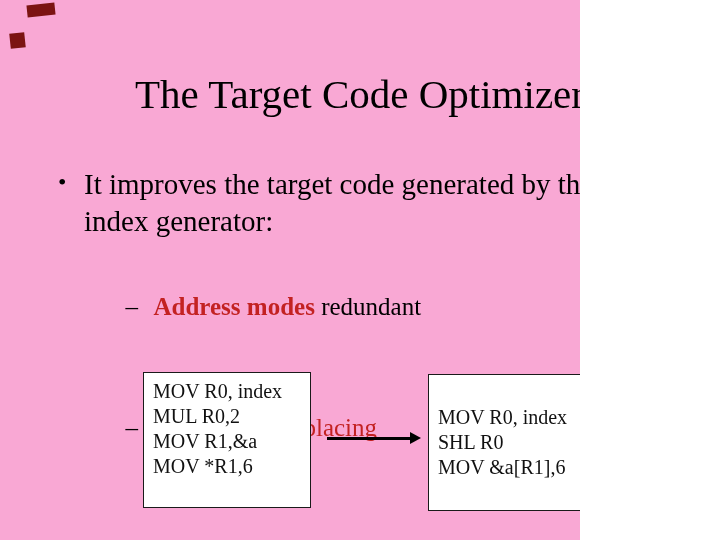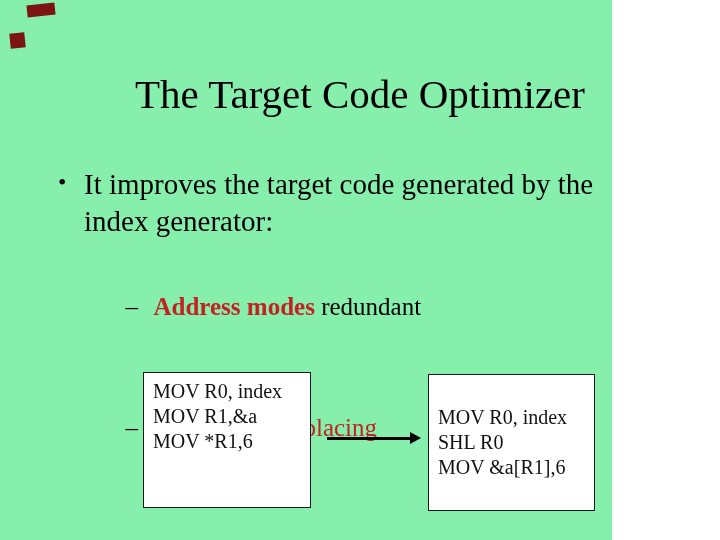--- a/index.html
+++ b/index.html
@@ -4,25 +4,24 @@
 <style>
   html, body {
     margin: 0;
     padding: 0;
     background: #ffffff;
   }
   #slide {
     position: relative;
     width: 580px;
     height: 540px;
-    background: #86efac;
+    background: #f9a8d4;
     overflow: hidden;
     font-family: "Liberation Serif", "DejaVu Serif", serif;
     color: #000000;
-    padding-left: 32px;
   }
   
   .corner-mark { position: absolute; background: #7b1412; }
   #corner-mark-1 { left: 27px; top: 4px;  width: 28px; height: 12px; transform: rotate(-6deg); }
   #corner-mark-2 { left: 10px; top: 33px; width: 15px; height: 15px; transform: rotate(-6deg); }
 
   .slide-title {
     position: absolute;
     left: 0; top: 70px;
     width: 720px;
@@ -134,20 +133,21 @@
     <div class="sub-bullet">
       <span class="dash">–</span><span class="accent" style="color: rgb(195, 34, 34);"> Instructions replacing</span>
     </div>
     <div class="sub-bullet">
       <span class="dash">–</span><span> As well as </span><span class="accent" style="color: rgb(195, 34, 34);">redundant eliminating</span>
     </div>
   </div>
 
   <div class="code-box" id="code-box-before">
     <div>MOV R0, index</div>
+    <div>MUL R0,2</div>
     <div>MOV R1,&amp;a</div>
     <div>MOV *R1,6</div>
   </div>
 
   <div class="arrow">
     <div class="shaft"></div>
     <div class="head"></div>
   </div>
 
   <div class="code-box" id="code-box-after">

